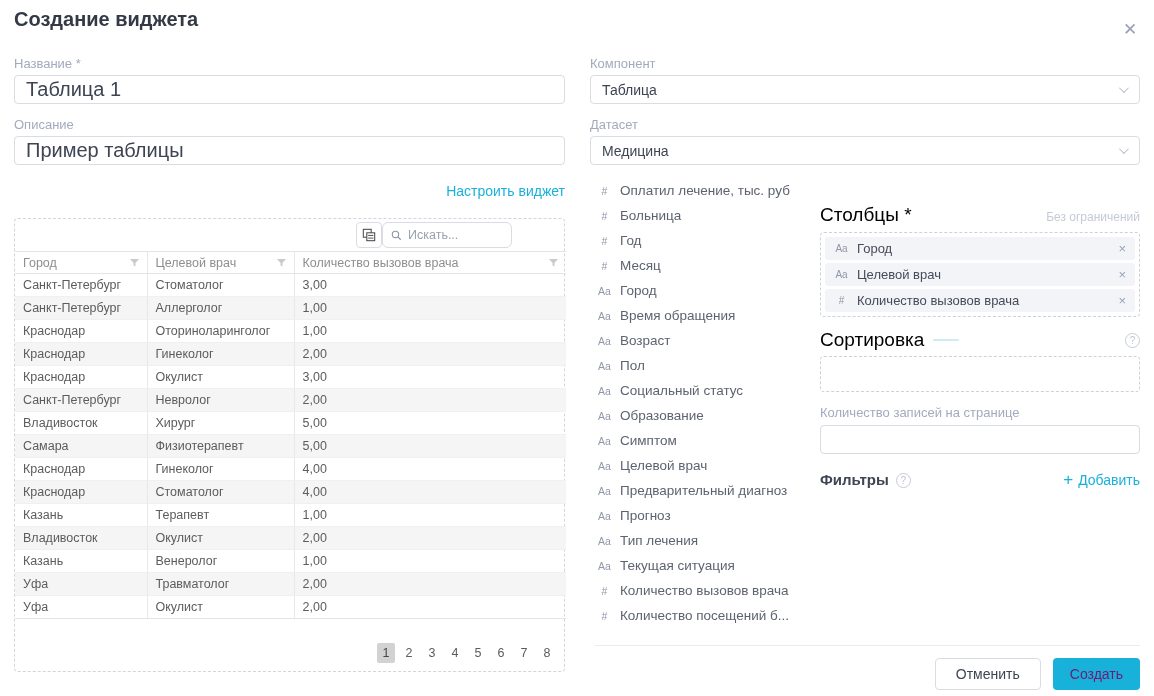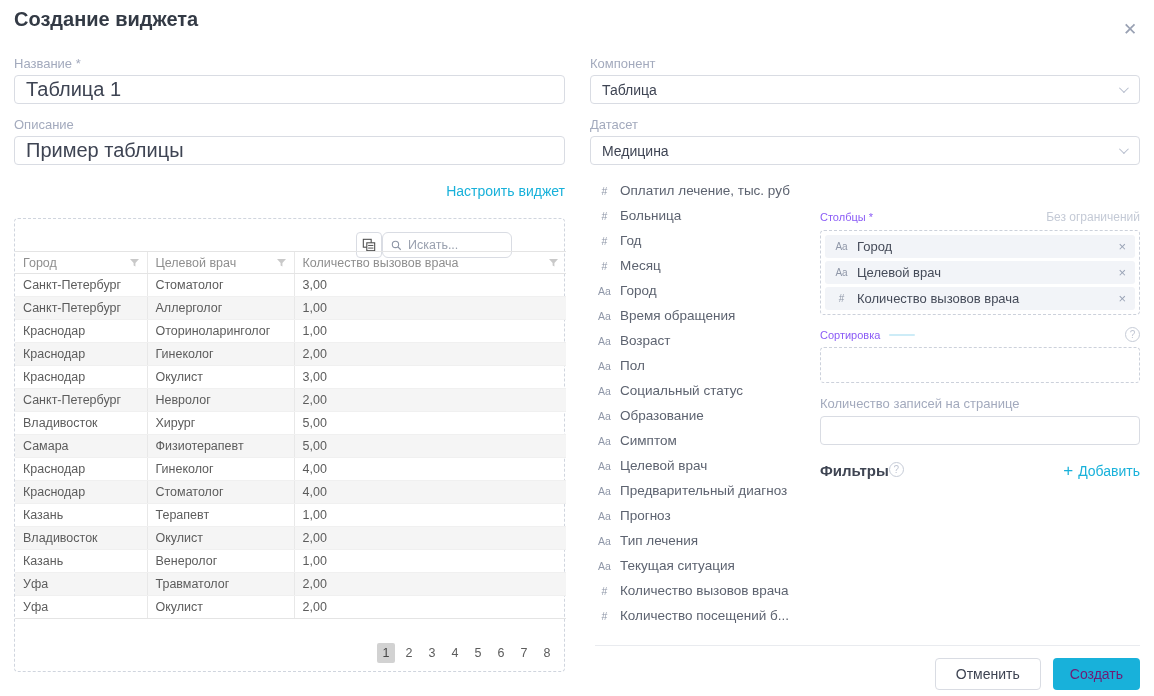--- a/index.html
+++ b/index.html
@@ -17,21 +17,21 @@
   .g-ds   { left:590px; top:117px; width:550px; }
   .group .lbl { font-size:13px; color:#a3aabd; margin-bottom:4px; }
   .tinput { width:100%; height:29px; border:1px solid #d9dce3; border-radius:4px; padding:0 11px; font-size:20px; color:#3e4453; font-family:"Liberation Sans",sans-serif; outline:none; background:#fff; }
   .selectbox { width:100%; height:29px; border:1px solid #d9dce3; border-radius:4px; padding:1px 11px; font-size:14px; color:#3e4453; display:flex; align-items:center; justify-content:space-between; cursor:pointer; background:#fff; }
   .chev { width:7px; height:7px; border-right:1.5px solid #b7bece; border-bottom:1.5px solid #b7bece; transform:rotate(45deg) translateY(-2px); margin-right:2px; }
 
   .configure-link { position:absolute; left:14px; top:183px; width:551px; text-align:right; font-size:14px; color:var(--accent,#18b1da); cursor:pointer; }
 
   
   .preview { position:absolute; left:14px; top:218px; width:551px; height:454px; border:1px dashed #d0d5de; border-radius:4px; }
-  .pv-toolbar { position:absolute; top:12px; right:52px; height:28px; display:flex; align-items:center; }
+  .pv-toolbar { position:absolute; top:2px; right:52px; height:28px; display:flex; align-items:center; }
   .col-btn { width:26px; height:26px; border:1px solid #d9dce3; border-radius:4px; background:#fff; display:flex; align-items:center; justify-content:center; cursor:pointer; }
   .searchbox { width:130px; height:26px; border:1px solid #d9dce3; border-radius:6px; display:flex; align-items:center; padding:0 8px; gap:6px; background:#fff; }
   .searchbox input { border:none; outline:none; width:100%; font-size:12.5px; color:#5c6370; font-family:"Liberation Sans",sans-serif; }
   .searchbox input::placeholder { color:#9aa1af; }
 
   .pv-table-wrap { position:absolute; left:0; right:0; top:32px; }
   table.pv { width:100%; border-collapse:collapse; table-layout:fixed; font-size:12.5px; }
   table.pv col.c1{width:132px;} table.pv col.c2{width:147px;} table.pv col.c3{width:272px;}
   table.pv th { height:22px; font-weight:400; color:#8e8e8e; text-align:left; padding:0 6px 0 8px; border-top:1px solid #e4e4e4; border-bottom:1px solid #e4e4e4; }
   table.pv th + th, table.pv td + td { border-left:1px solid #e8e8e8; }
@@ -45,35 +45,35 @@
   .pv-pagination .pg.active { background:#d2d2d2; color:#474747; }
 
   
   .field-list { position:absolute; left:596px; top:178px; width:214px; }
   .field-item { height:25px; display:flex; align-items:center; gap:7px; font-size:13.5px; color:#5d6370; cursor:grab; white-space:nowrap; }
   .ficon { width:17px; flex:0 0 17px; font-size:10.5px; color:#8f97a8; text-align:center; }
 
   
   .panel { position:absolute; left:820px; top:172px; width:320px; }
   .cols-head { display:flex; justify-content:space-between; align-items:baseline; margin-bottom:6px; }
-  .plbl { font-size:11px; color:#8b5cf6; }
+  .plbl { font-size:19px; color:#000000; }
   .hint { font-size:12px; color:#c4cad6;margin-top:38px; }
   .chips-box { border:1px dashed #ccd1db; border-radius:4px; padding:4px; display:flex; flex-direction:column; gap:3px; }
   .chip { height:23px; background:#f2f4f8; border-radius:3px; display:flex; align-items:center; padding:0 9px; gap:8px; font-size:13px; color:#454b59; cursor:grab; }
   .chip .ficon { width:15px; flex:0 0 15px; font-size:10px; }
   .chip-x { margin-left:auto; color:#9aa3b6; font-size:13px; cursor:pointer; }
   .sort-head { margin-top:12px; display:flex; align-items:center; }
   .sort-dash { width:26px; height:2px; background:#cdecf7; margin-left:9px; border-radius:1px; }
   .help { width:15px; height:15px; border:1px solid #c6ccd7; border-radius:50%; color:#c0c6d3; font-size:10px; line-height:13px; text-align:center; flex:0 0 15px; }
   .sort-head .help { margin-left:auto; }
   .sort-box { margin-top:5px; height:36px; border:1px dashed #ccd1db; border-radius:4px; }
   .ps-label { margin-top:13px; font-size:13px; color:#a3aabd; }
   .ps-input { margin-top:5px; }
   .filters-row { margin-top:17px; display:flex; align-items:center; justify-content:space-between; }
-  .filters-left { display:flex; align-items:flex-start; gap:0; }
+  .filters-left { display:flex; align-items:flex-end; gap:7px; }
   .filters-title { font-size:15px; font-weight:600; color:#3f4553; }
   .add-btn { display:flex; align-items:center; gap:5px; color:var(--accent,#18b1da); font-size:14px; cursor:pointer; }
   .add-plus { font-size:17px; line-height:14px; }
 
   .footer-divider { position:absolute; left:595px; top:645px; width:545px; height:1px; background:#e9ebef; }
   .footer { position:absolute; top:658px; right:14px; display:flex; gap:12px; }
   .btn { height:32px; border-radius:4px; font-size:14px; font-family:"Liberation Sans",sans-serif; cursor:pointer; display:flex; align-items:center; }
   .btn-cancel { padding:0 20px; border:1px solid #d9dce3; background:#fff; color:#3e4453; }
   .btn-create { padding:0 17px; border:none; background:var(--accent,#18b1da); color:#701a75; }
 

